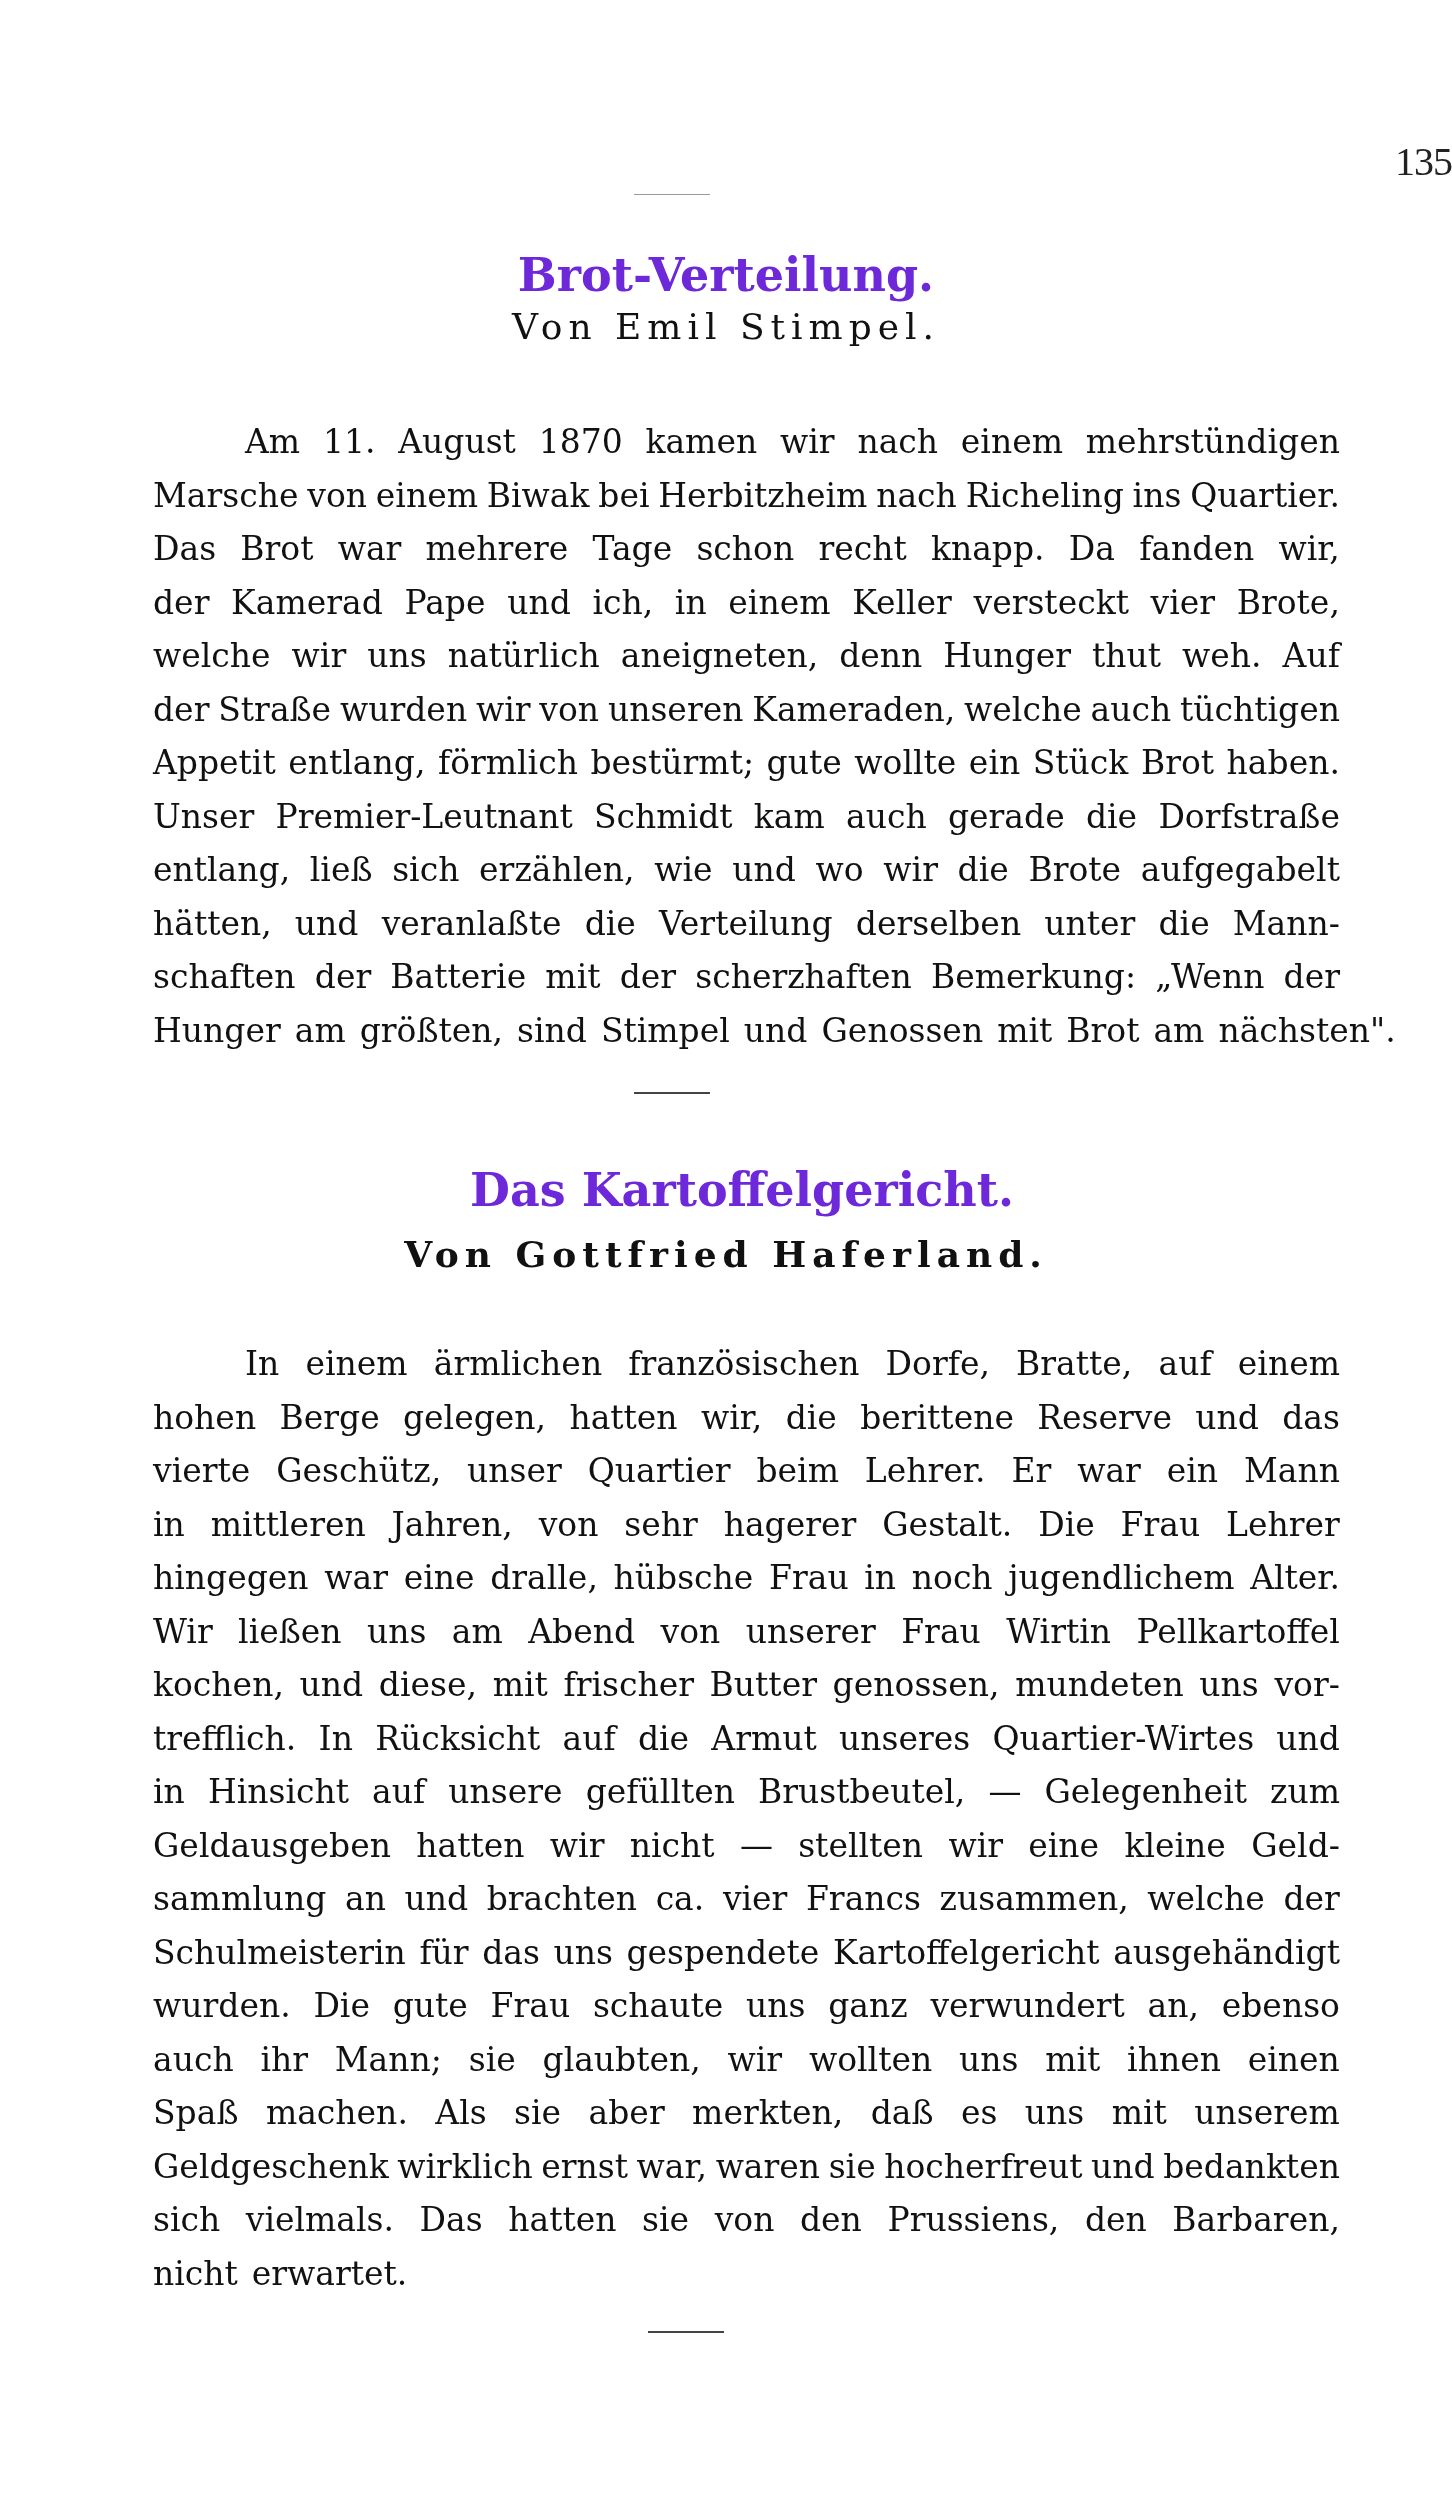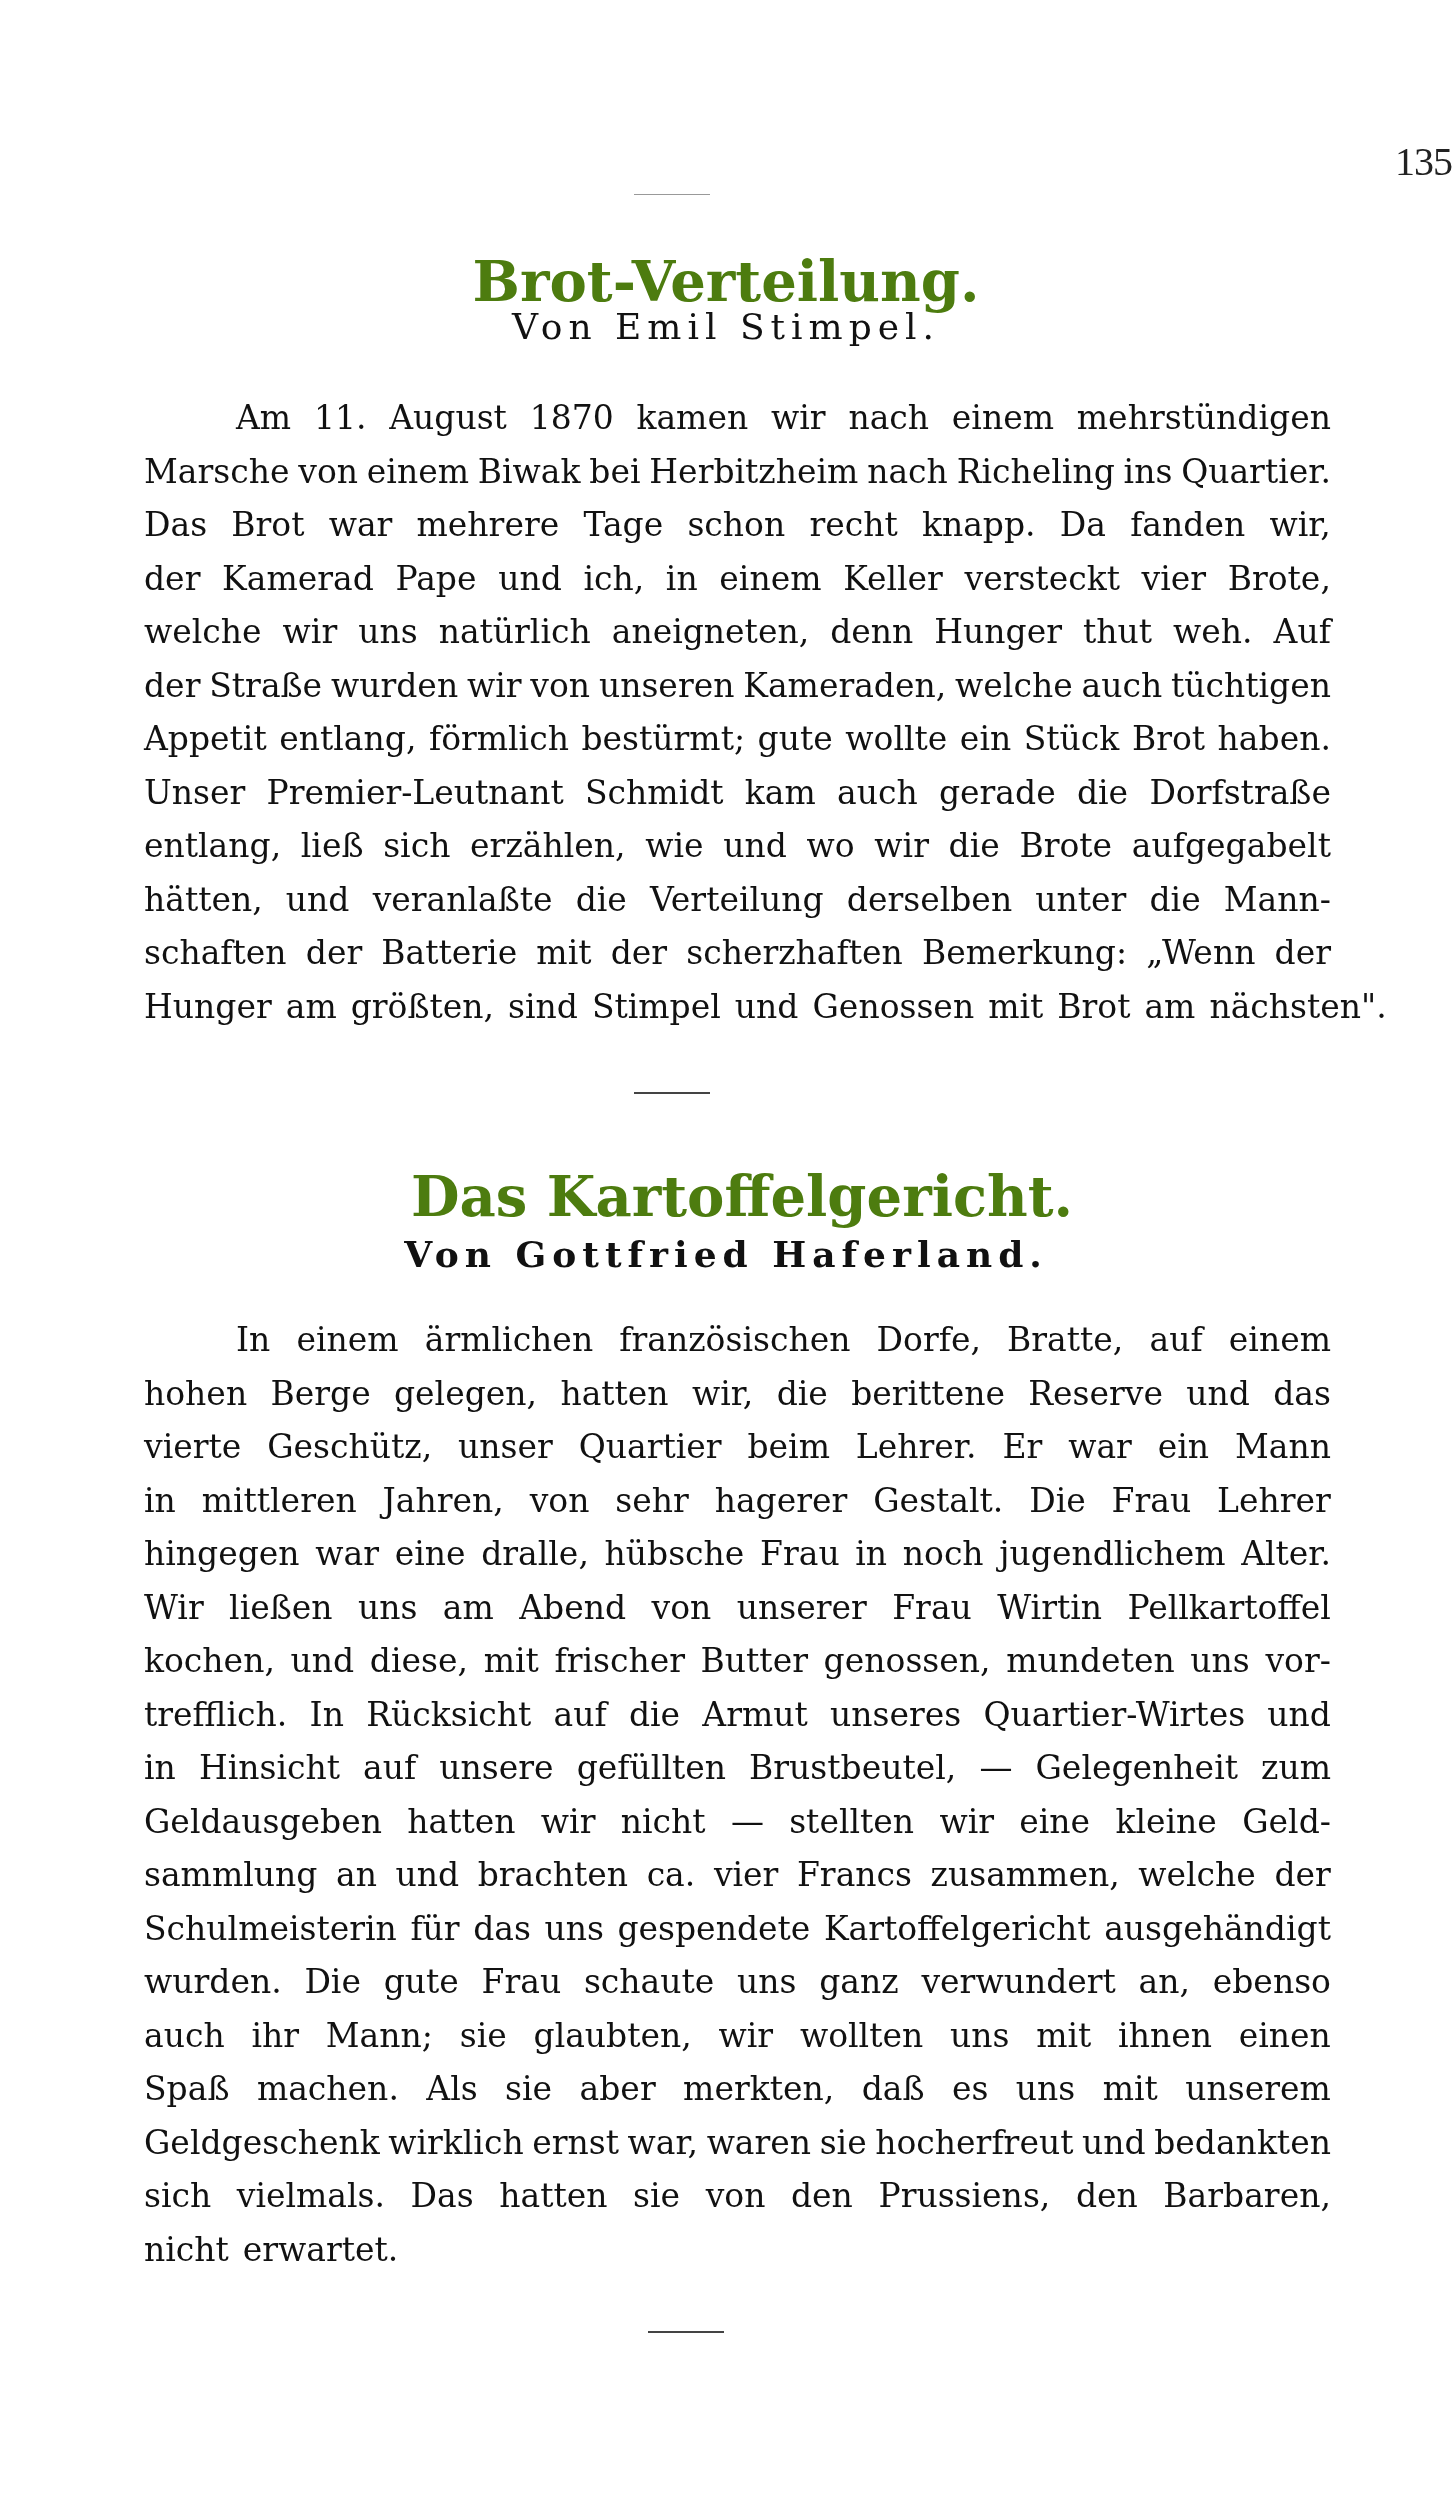--- a/index.html
+++ b/index.html
@@ -3,24 +3,24 @@
 <meta charset="utf-8">
 <style>
   html, body { margin:0; padding:0; background:#ffffff; }
   body { width:1452px; height:2510px; position:relative; overflow:hidden;
          font-family:"DejaVu Serif", serif; color:#111; }
   .page-number { position:absolute; top:138px; left:0; width:100%; text-align:right;
          font-family:"Liberation Serif", serif; font-size:40px; color:#222; letter-spacing:-1px; }
   .rule { position:absolute; height:2px; background:#444; }
   .rule.top { top:194px; left:634px; width:76px; background:#999; height:1px; }
   .title { position:absolute; left:0; width:100%; text-align:center;
-           font-family:"DejaVu Serif", serif; font-weight:bold; font-size:56px; color:#4d7c0f; letter-spacing:0px; }
+           font-family:"DejaVu Serif", serif; font-weight:bold; font-size:46px; color:#6d28d9; letter-spacing:0px; }
   .byline { position:absolute; left:0; width:100%; text-align:center;
             font-family:"DejaVu Serif", serif; font-size:36px; letter-spacing:6px; color:#111; }
-  .para { position:absolute; left:144px; width:1187px; }
+  .para { position:absolute; left:153px; width:1187px;margin-top:24px; }
   .line { height:53.5px; line-height:53.5px; font-family:"DejaVu Serif", serif; font-size:33px;
           text-align:justify; text-align-last:justify; white-space:nowrap; display:flex; justify-content:space-between; }
   .line span.w { display:inline-block; }
   .line.indent { padding-left:92px; }
   .line.last { justify-content:flex-start; gap:14px; }
   .line.last span.w { margin-right:0; }
 </style>
 </head>
 <body>
 

